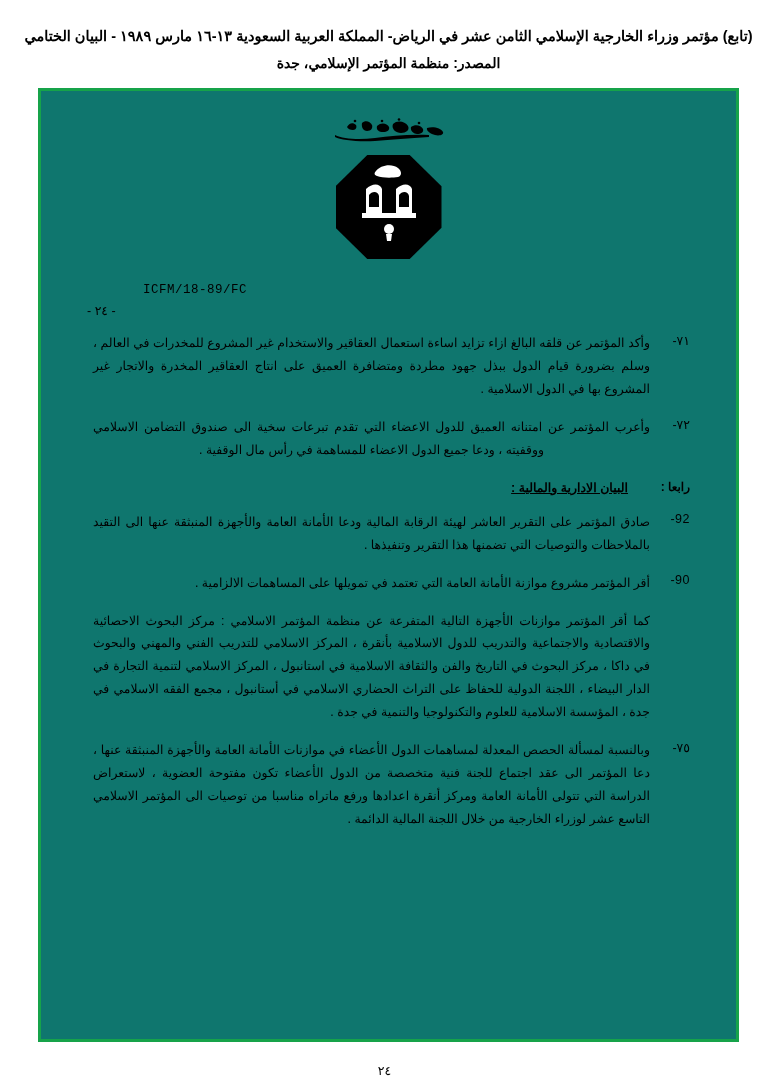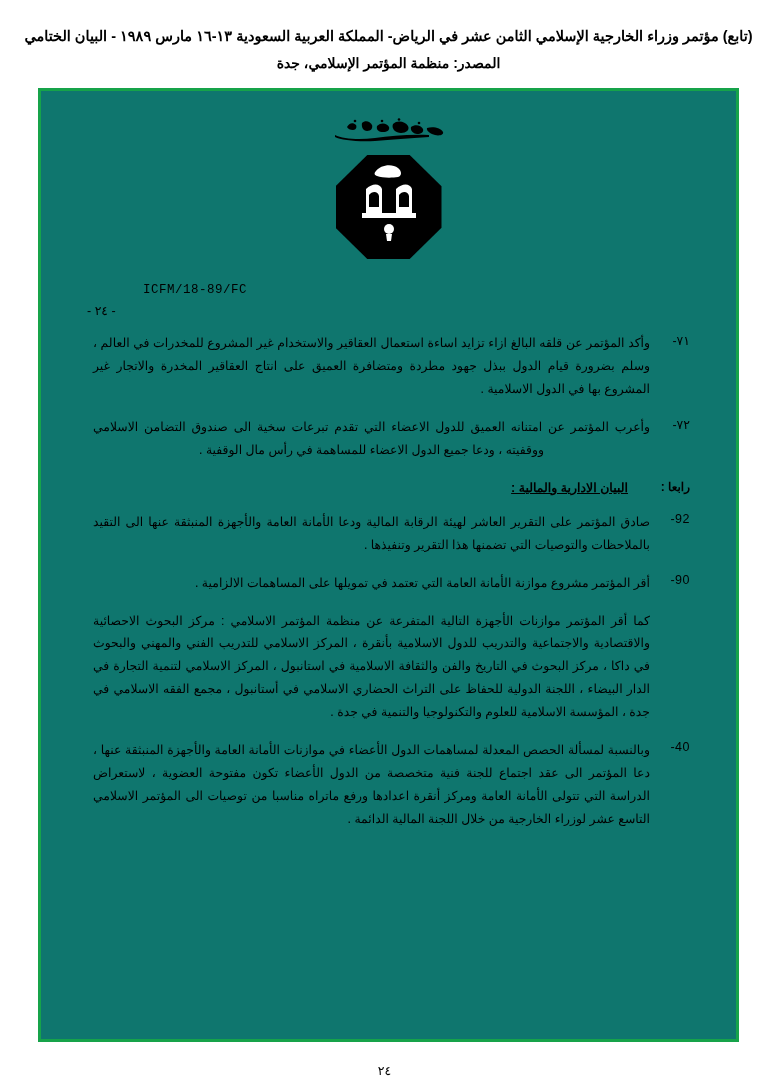--- a/index.html
+++ b/index.html
@@ -244,21 +244,21 @@
           <div class="para-num">90-</div>
           <div class="para-body">أقر المؤتمر مشروع موازنة الأمانة العامة التي تعتمد في تمويلها على المساهمات الالزامية .</div>
         </div>
 
         <div class="para">
           <div class="para-num no-num"></div>
           <div class="para-body">كما أقر المؤتمر موازنات الأجهزة التالية المتفرعة عن منظمة المؤتمر الاسلامي : مركز البحوث الاحصائية والاقتصادية والاجتماعية والتدريب للدول الاسلامية بأنقرة ، المركز الاسلامي للتدريب الفني والمهني والبحوث في داكا ، مركز البحوث في التاريخ والفن والثقافة الاسلامية في استانبول ، المركز الاسلامي لتنمية التجارة في الدار البيضاء ، اللجنة الدولية للحفاظ على التراث الحضاري الاسلامي في أستانبول ، مجمع الفقه الاسلامي في جدة ، المؤسسة الاسلامية للعلوم والتكنولوجيا والتنمية في جدة .</div>
         </div>
 
         <div class="para">
-          <div class="para-num">40-</div>
+          <div class="para-num">٧٥-</div>
           <div class="para-body">وبالنسبة لمسألة الحصص المعدلة لمساهمات الدول الأعضاء في موازنات الأمانة العامة والأجهزة المنبثقة عنها ، دعا المؤتمر الى عقد اجتماع للجنة فنية متخصصة من الدول الأعضاء تكون مفتوحة العضوية ، لاستعراض الدراسة التي تتولى الأمانة العامة ومركز أنقرة اعدادها ورفع ماتراه مناسبا من توصيات الى المؤتمر الاسلامي التاسع عشر لوزراء الخارجية من خلال اللجنة المالية الدائمة .</div>
         </div>
 
       </div>
     </div>
   </div>
 
   <div class="footer-page">٢٤</div>
 
 </div>

